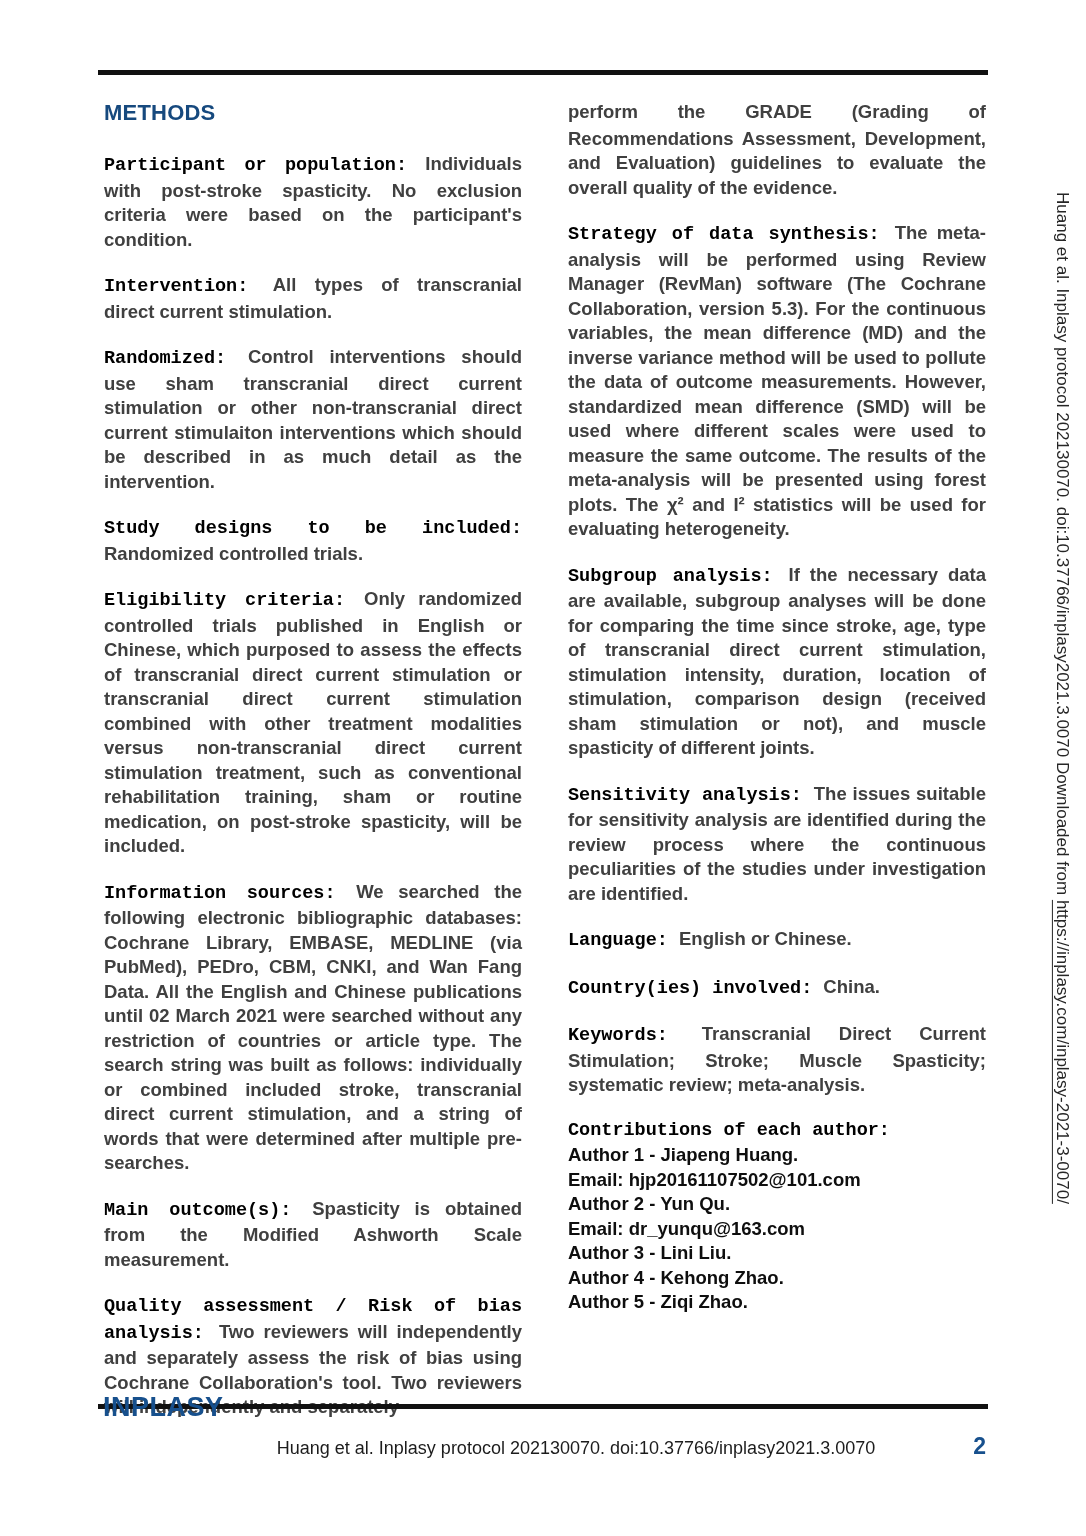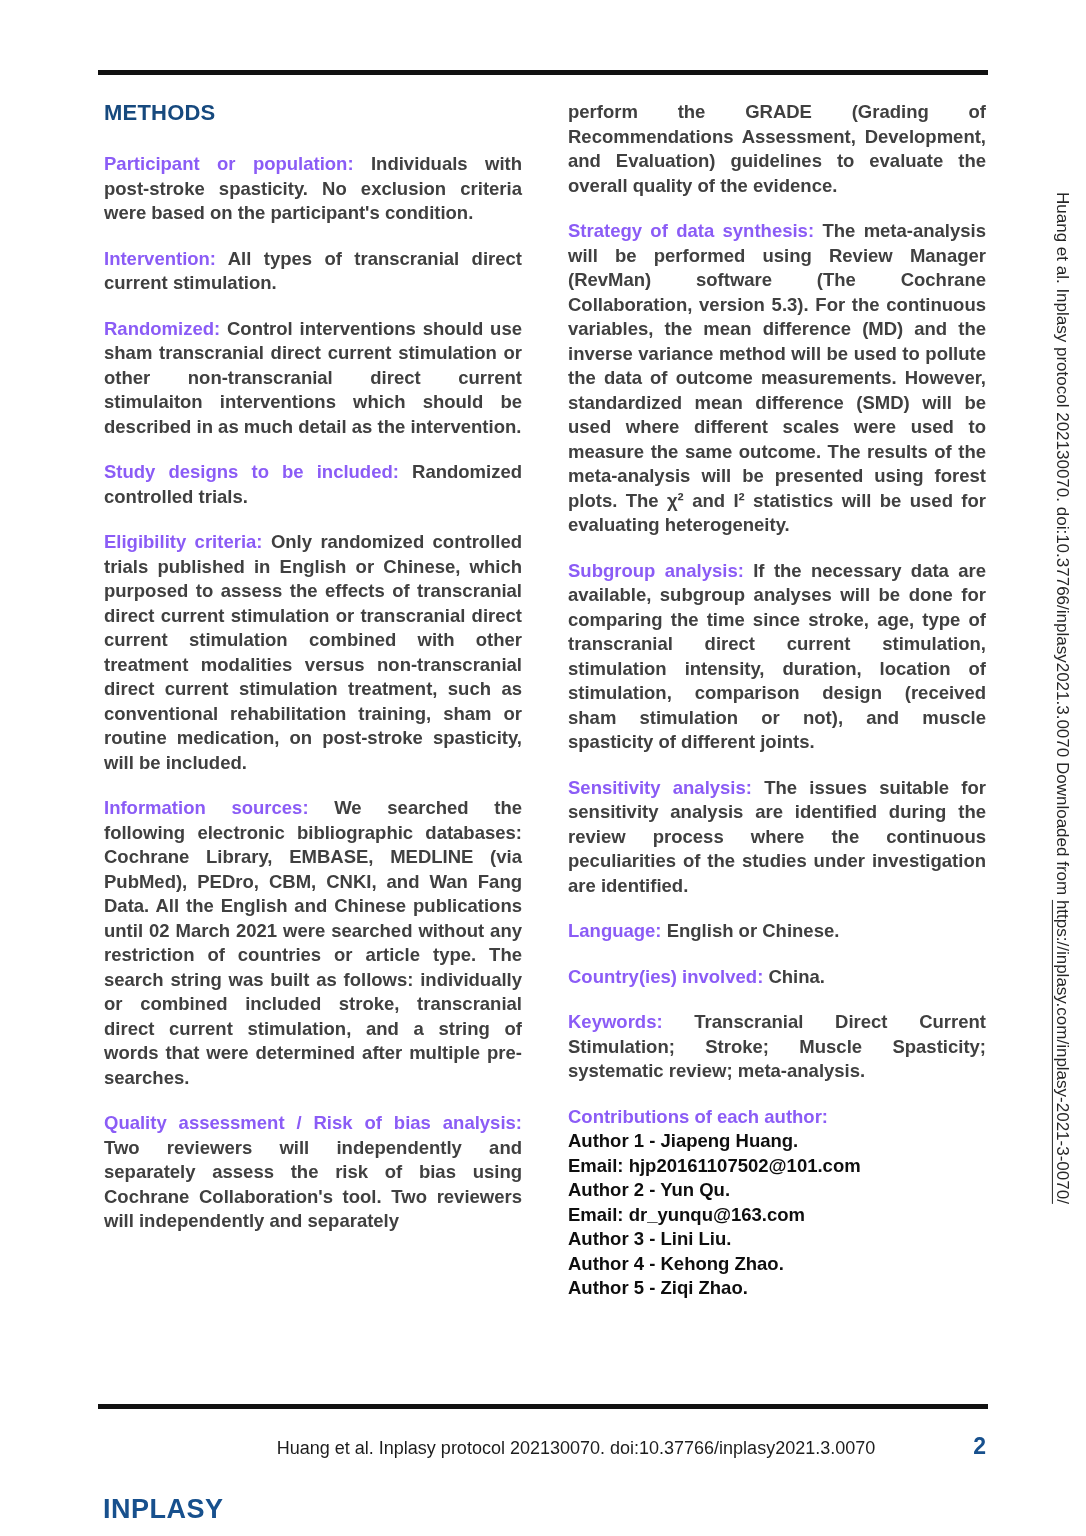--- a/index.html
+++ b/index.html
@@ -35,42 +35,42 @@
     letter-spacing: 0.2px;
   }
   .para {
     font-size: 18.5px;
     line-height: 24.5px;
     font-weight: bold;
     color: #0e0e0e;
     text-align: justify;
     margin: 0 0 21px 0;
   }
-  .plabel { color: #8b5cf6; }
+  .plabel { color: #000000; font-family: Liberation Mono, monospace; }
   .plabel::after { content: " "; }
   .plabel:empty::after { content: none; }
   .ptext { color: #404040; }
 
   .contrib-lines { text-align: left; }
   .contrib-line { display: block; text-align: left; }
 
   .sidebar-vertical {
     position: absolute;
     left: 1036px; top: 192px;
     height: 1140px; width: 36px;
     writing-mode: vertical-rl;
     font-size: 17px;
     color: #262626;
     white-space: nowrap;
   }
   .sidebar-vertical .link { text-decoration: underline; }
 
   .footer-logo {
     position: absolute;
-    left: 103px; top: 1494px;
+    left: 103px; top: 1392px;
     color: #17508d;
     font-size: 27px;
     font-weight: bold;
     letter-spacing: 0.5px;
   }
   .footer-citation {
     position: absolute;
     left: 246px; top: 1438px;
     width: 660px;
     text-align: center;
@@ -101,20 +101,21 @@
     <p class="para"><span class="plabel">Intervention:</span><span class="ptext">All types of transcranial direct current stimulation.</span></p>
 
     <p class="para"><span class="plabel">Randomized:</span><span class="ptext">Control interventions should use sham transcranial direct current stimulation or other non-transcranial direct current stimulaiton interventions which should be described in as much detail as the intervention.</span></p>
 
     <p class="para"><span class="plabel">Study designs to be included:</span><span class="ptext">Randomized controlled trials.</span></p>
 
     <p class="para"><span class="plabel">Eligibility criteria:</span><span class="ptext">Only randomized controlled trials published in English or Chinese, which purposed to assess the effects of transcranial direct current stimulation or transcranial direct current stimulation combined with other treatment modalities versus non-transcranial direct current stimulation treatment, such as conventional rehabilitation training, sham or routine medication, on post-stroke spasticity, will be included.</span></p>
 
     <p class="para"><span class="plabel">Information sources:</span><span class="ptext">We searched the following electronic bibliographic databases: Cochrane Library, EMBASE, MEDLINE (via PubMed), PEDro, CBM, CNKI, and Wan Fang Data. All the English and Chinese publications until 02 March 2021 were searched without any restriction of countries or article type. The search string was built as follows: individually or combined included stroke, transcranial direct current stimulation, and a string of words that were determined after multiple pre-searches.</span></p>
 
+    <p class="para"><span class="plabel">Main outcome(s):</span><span class="ptext">Spasticity is obtained from the Modified Ashworth Scale measurement.</span></p>
 
     <p class="para"><span class="plabel">Quality assessment / Risk of bias analysis:</span><span class="ptext">Two reviewers will independently and separately assess the risk of bias using Cochrane Collaboration's tool. Two reviewers will independently and separately</span></p>
   </div>
 
   <div class="col">
     <p class="para"><span class="plabel"></span><span class="ptext">perform the GRADE (Grading of Recommendations Assessment, Development, and Evaluation) guidelines to evaluate the overall quality of the evidence.</span></p>
 
     <p class="para"><span class="plabel">Strategy of data synthesis:</span><span class="ptext">The meta-analysis will be performed using Review Manager (RevMan) software (The Cochrane Collaboration, version 5.3). For the continuous variables, the mean difference (MD) and the inverse variance method will be used to pollute the data of outcome measurements. However, standardized mean difference (SMD) will be used where different scales were used to measure the same outcome. The results of the meta-analysis will be presented using forest plots. The χ² and I² statistics will be used for evaluating heterogeneity.</span></p>
 
     <p class="para"><span class="plabel">Subgroup analysis:</span><span class="ptext">If the necessary data are available, subgroup analyses will be done for comparing the time since stroke, age, type of transcranial direct current stimulation, stimulation intensity, duration, location of stimulation, comparison design (received sham stimulation or not), and muscle spasticity of different joints.</span></p>

